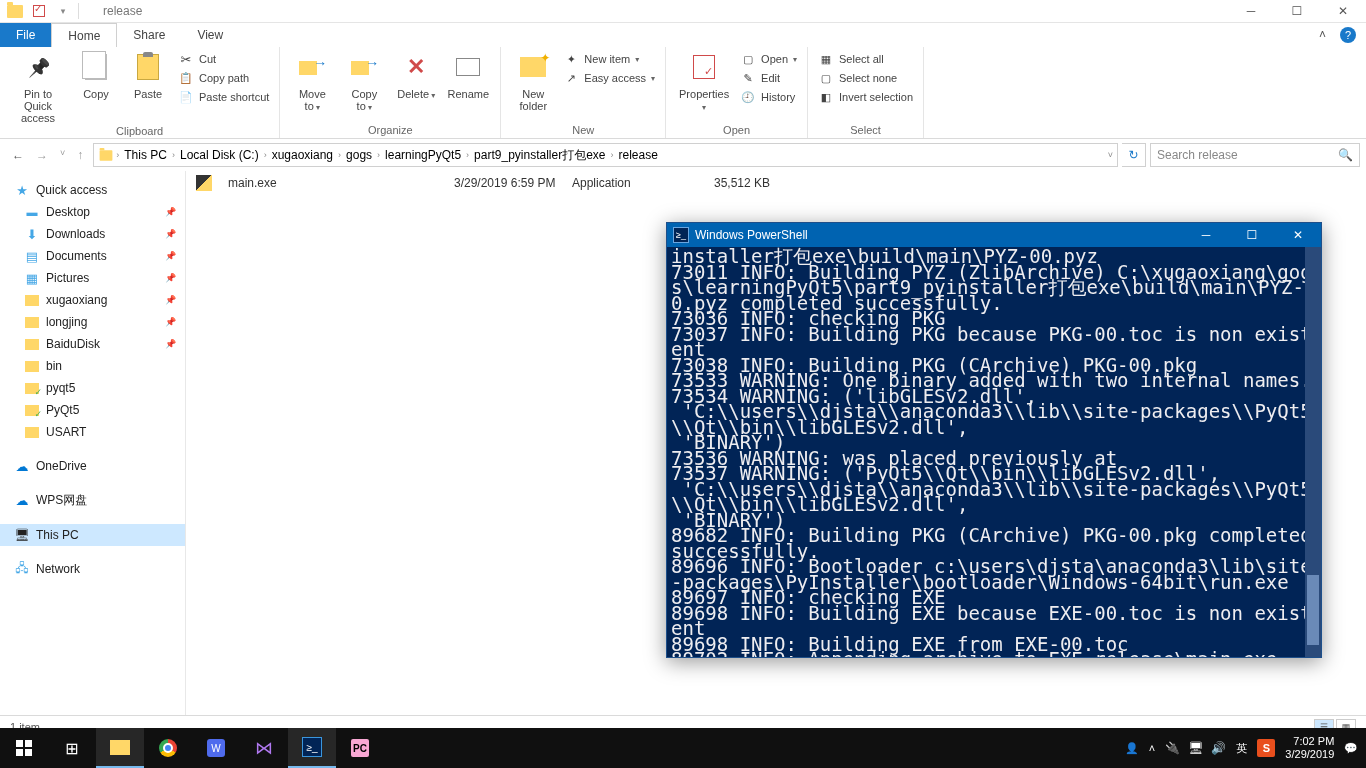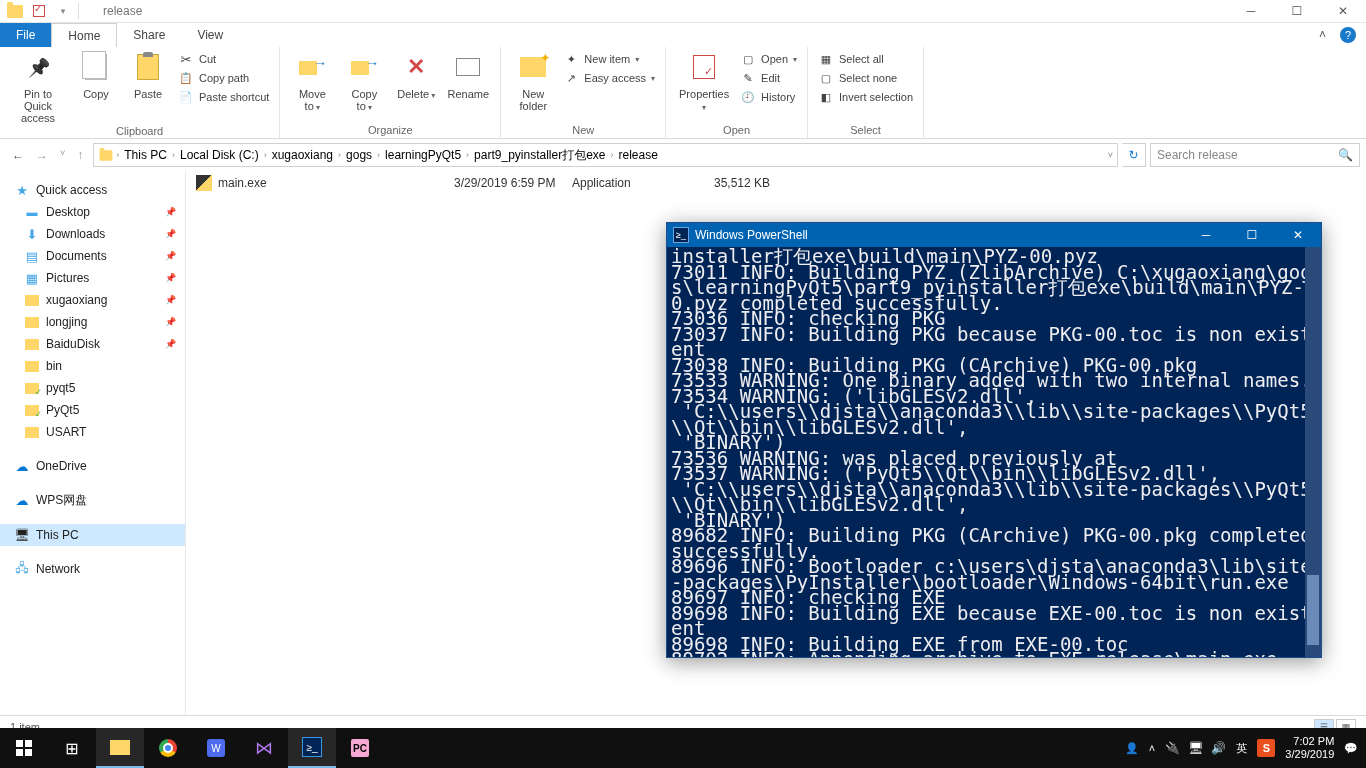--- a/index.html
+++ b/index.html
@@ -82,21 +82,21 @@
 .i-fold{width:14px;height:11px;background:#ffd768;display:inline-block;}
 .i-cloud::before{content:"☁";color:#0078d4;}
 .i-pc::before{content:"🖥";font-size:12px;}
 .i-net::before{content:"🖧";font-size:12px;color:#45a7e6;}
 .side-gap{height:12px;}
 
 .content { flex:1; position:relative;}
 .col-headers { height:26px; border-bottom:1px solid #eaeaea; display:flex; align-items:center; font-size:12px; color:#333; padding-left:10px;}
 .col-name{width:258px;} .col-date{width:118px;} .col-type{width:118px;} .col-size{width:80px;text-align:right;}
 .file-row { display:flex; align-items:center; padding:4px 10px; font-size:12px; color:#333;}
-.file-row .f-name{width:258px;display:flex;align-items:center;gap:6px;}
+.file-row .f-name{width:258px;display:flex;align-items:center;gap:16px;}
 .exe-icon{width:16px;height:16px;background:linear-gradient(135deg,#333 50%,#ffd768 50%);}
 
 
 .statusbar { height:23px; border-top:1px solid #dadada; display:flex; align-items:center; padding:0 10px; font-size:11px; color:#555;}
 .statusbar .viewbtns{margin-left:auto;display:flex;gap:2px;}
 .statusbar .vb{width:20px;height:16px;border:1px solid #ccc;display:flex;align-items:center;justify-content:center;font-size:9px;}
 .statusbar .vb.active{background:#cde8ff;}
 
 
 .taskbar { position:absolute; bottom:0; left:0; right:0; height:40px; background:#101010; display:flex; align-items:center;}

